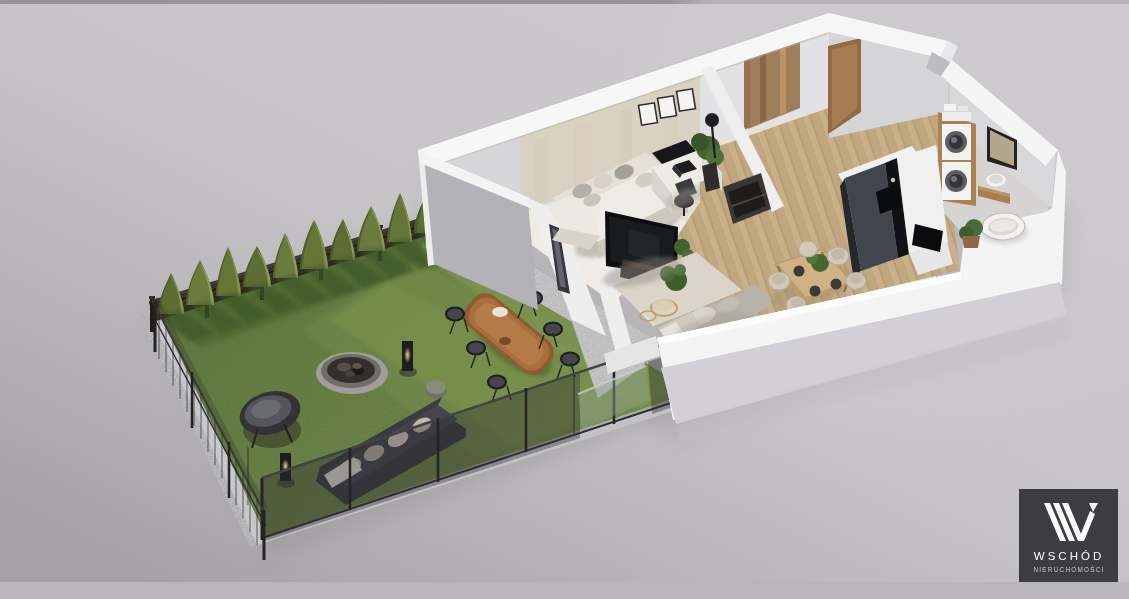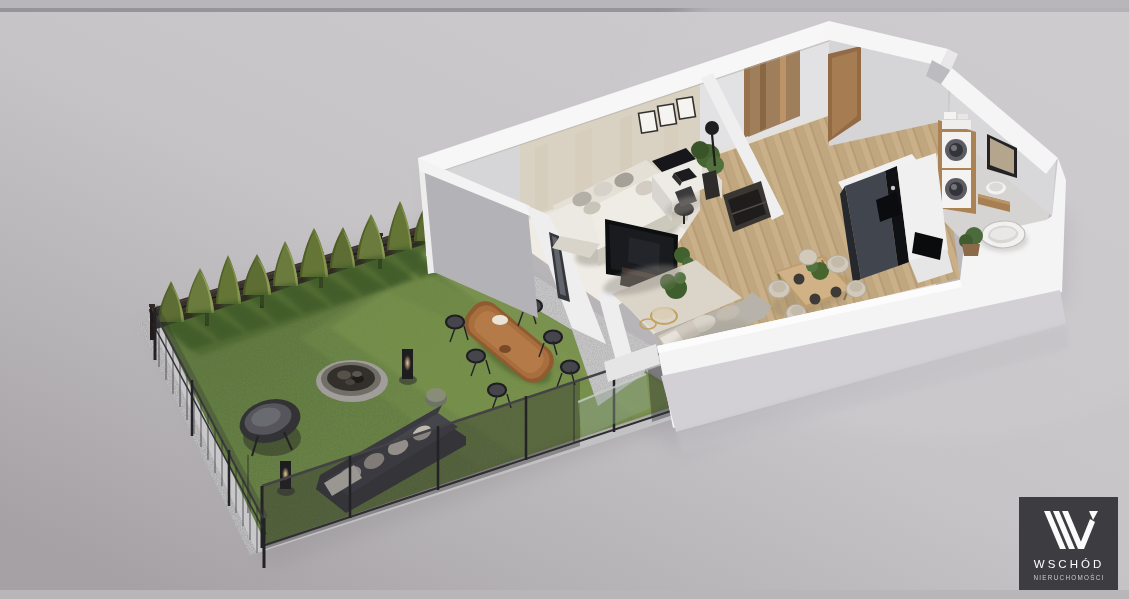--- a/index.html
+++ b/index.html
@@ -1,16 +1,16 @@
 <!DOCTYPE html>
 <html><head>
 <meta charset="utf-8">
 <style>
   html,body{margin:0;padding:0;background:#b9b6b9;}
-  #stage{position:relative;width:1129px;height:582px;overflow:hidden;font-family:"Liberation Sans", sans-serif;margin-top:8px;}
+  #stage{position:relative;width:1129px;height:582px;overflow:hidden;font-family:"Liberation Sans", sans-serif;}
 </style>
 </head>
 <body>
 <div id="stage">
 <svg width="1129" height="599" viewBox="0 0 1129 599" xmlns="http://www.w3.org/2000/svg">
 <defs>
   <linearGradient id="bg" x1="0.9" y1="0.05" x2="0.1" y2="0.95">
     <stop offset="0" stop-color="#cdcbce"></stop>
     <stop offset="0.5" stop-color="#c6c4c7"></stop>
     <stop offset="0.8" stop-color="#b4b1b4"></stop>

